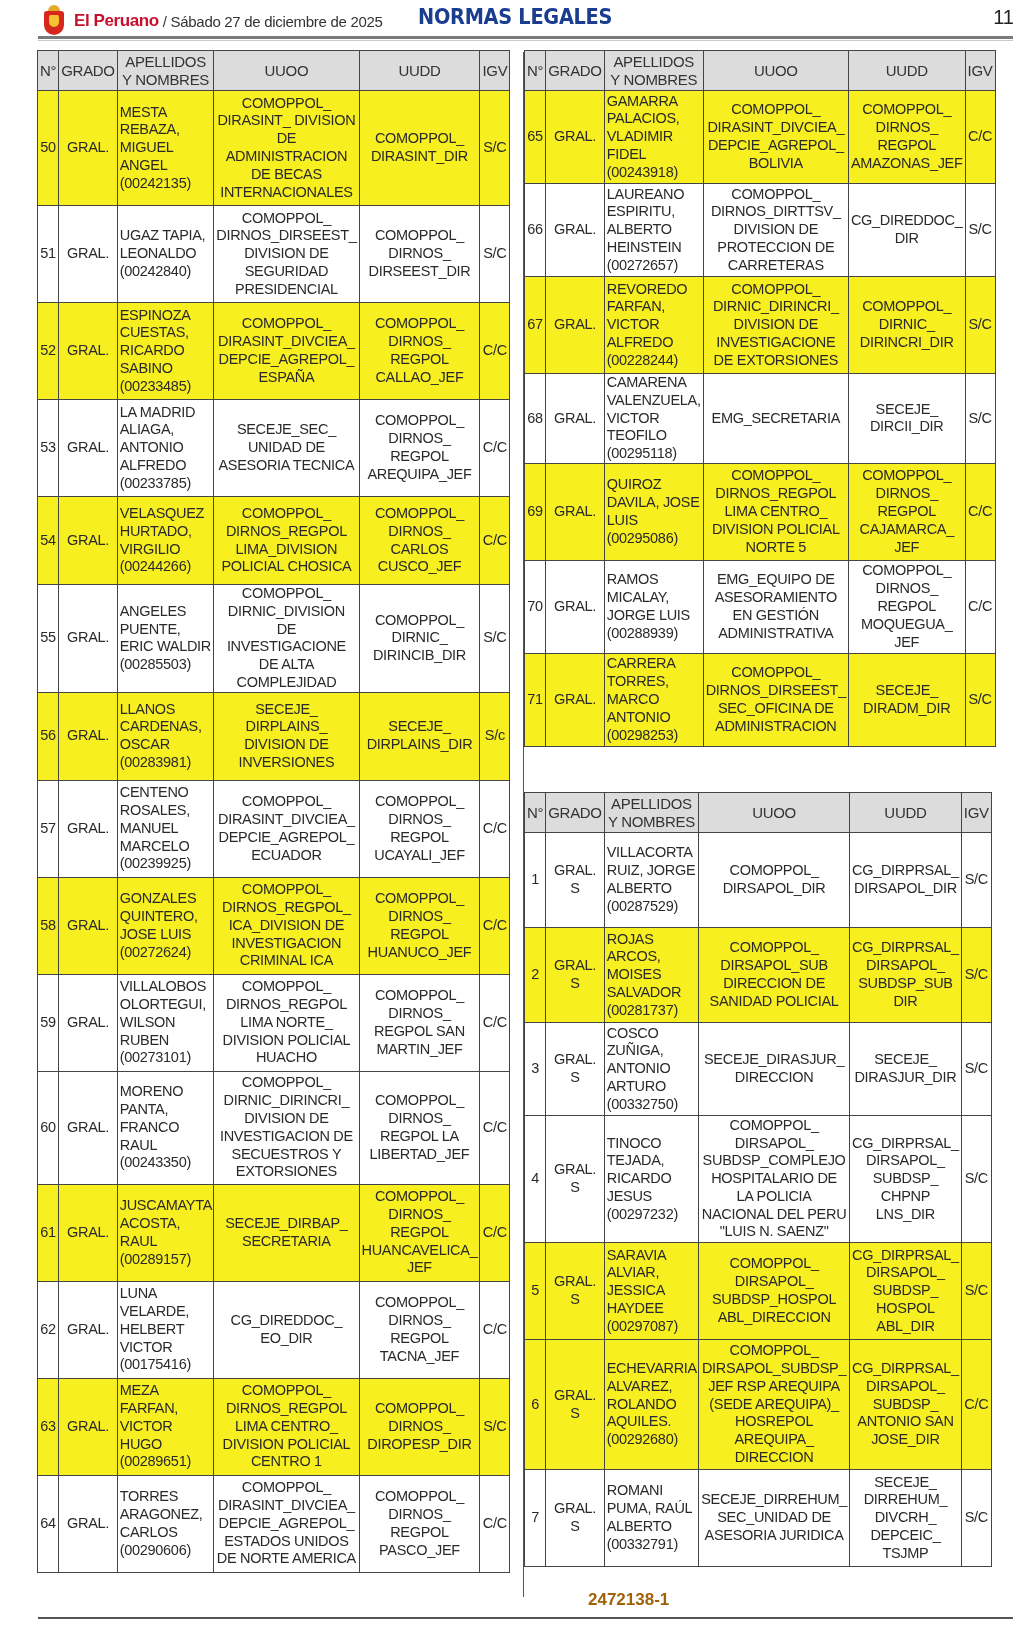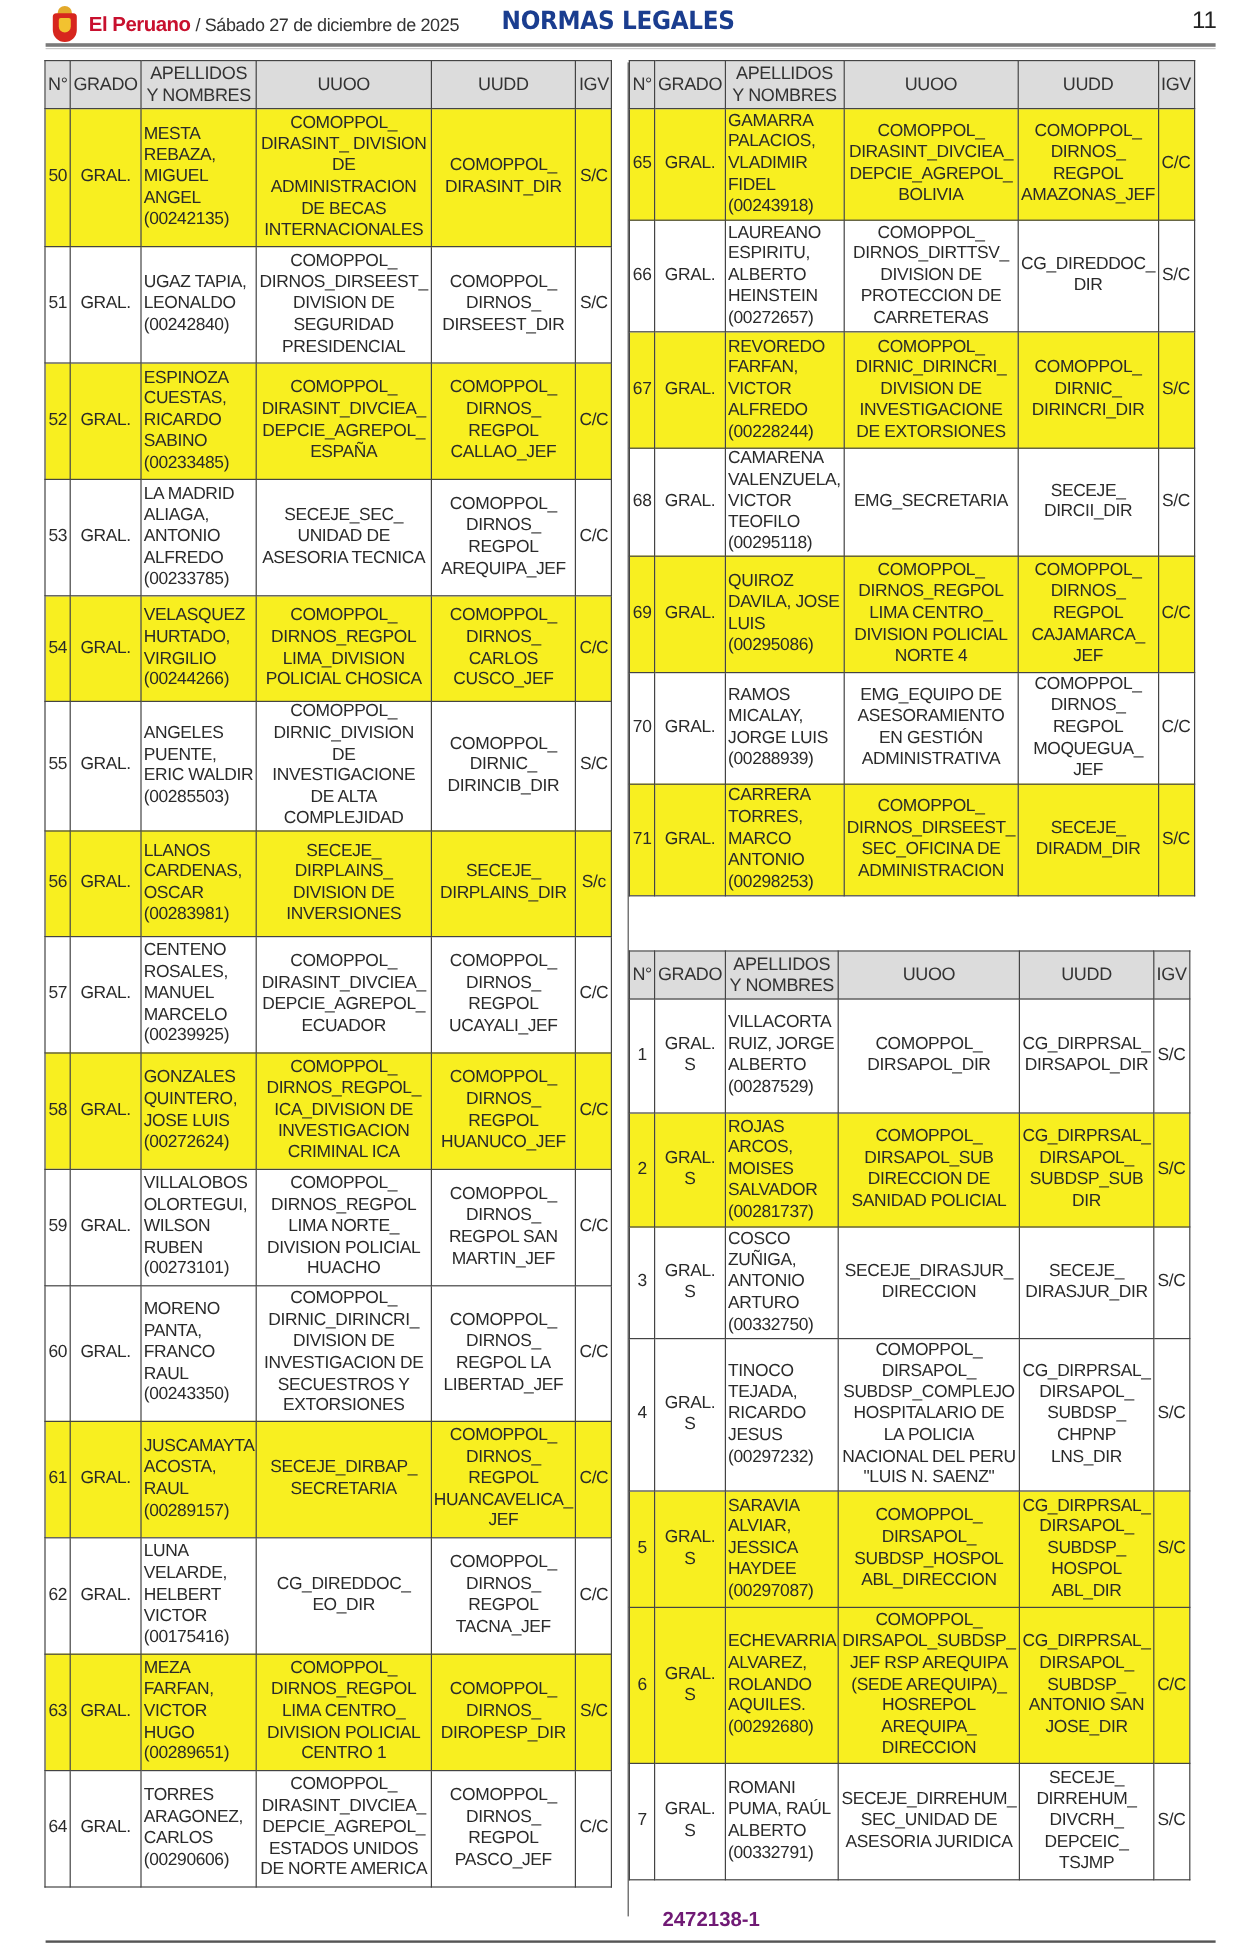--- a/index.html
+++ b/index.html
@@ -18,21 +18,21 @@
   .rule-top { position: absolute; left: 38px; top: 36px; width: 975px; height: 3px; background: #7a7a7a; }
   .rule-top2 { position: absolute; left: 38px; top: 40px; width: 975px; height: 1px; background: #c8c8c8; }
   .col-divider { position: absolute; left: 523px; top: 52px; width: 1px; height: 1545px; background: #555; }
   .rule-bottom { position: absolute; left: 38px; top: 1617px; width: 975px; height: 2px; background: #555; }
 
   table { position: absolute; border-collapse: collapse; font-size: 14.5px; line-height: 17.8px; letter-spacing: -0.3px; }
   table th, table td { border: 1.5px solid #444; text-align: center; vertical-align: middle; padding: 0 2px; }
   table th { background: #dcdcdc; font-weight: normal; color: #333; font-size: 15px; line-height: 18px; }
   td.name { text-align: left; padding-left: 2px; }
   tr.hl td { background: #f8ef20; }
-  .footer-code { position: absolute; left: 552px; top: 1590px; font-weight: bold; font-size: 17px; color: #701a75; }
+  .footer-code { position: absolute; left: 588px; top: 1590px; font-weight: bold; font-size: 17px; color: #a16207; }
 </style>
 </head>
 <body>
 
 <div class="masthead">
   <div class="logo">
     <div class="crown"></div>
       <div class="shield"></div>
   </div>
   <span class="brand">El Peruano</span>
@@ -236,21 +236,21 @@
         <td>GRAL.</td>
         <td class="name">CAMARENA VALENZUELA, VICTOR TEOFILO (00295118)</td>
         <td>EMG_SECRETARIA</td>
         <td>SECEJE_ DIRCII_DIR</td>
         <td>S/C</td>
       </tr>
       <tr class="hl" style="height: 97px;">
         <td>69</td>
         <td>GRAL.</td>
         <td class="name">QUIROZ DAVILA, JOSE LUIS (00295086)</td>
-        <td>COMOPPOL_ DIRNOS_REGPOL LIMA CENTRO_ DIVISION POLICIAL NORTE 4</td>
+        <td>COMOPPOL_ DIRNOS_REGPOL LIMA CENTRO_ DIVISION POLICIAL NORTE 5</td>
         <td>COMOPPOL_ DIRNOS_ REGPOL CAJAMARCA_ JEF</td>
         <td>C/C</td>
       </tr>
       <tr style="height: 93px;">
         <td>70</td>
         <td>GRAL.</td>
         <td class="name">RAMOS MICALAY, JORGE LUIS (00288939)</td>
         <td>EMG_EQUIPO DE ASESORAMIENTO EN GESTIÓN ADMINISTRATIVA</td>
         <td>COMOPPOL_ DIRNOS_ REGPOL MOQUEGUA_ JEF</td>
         <td>C/C</td>

